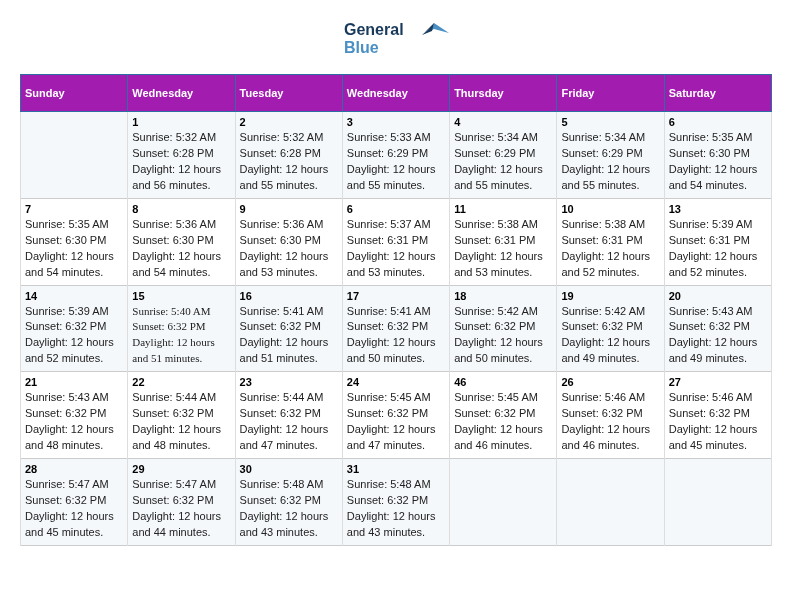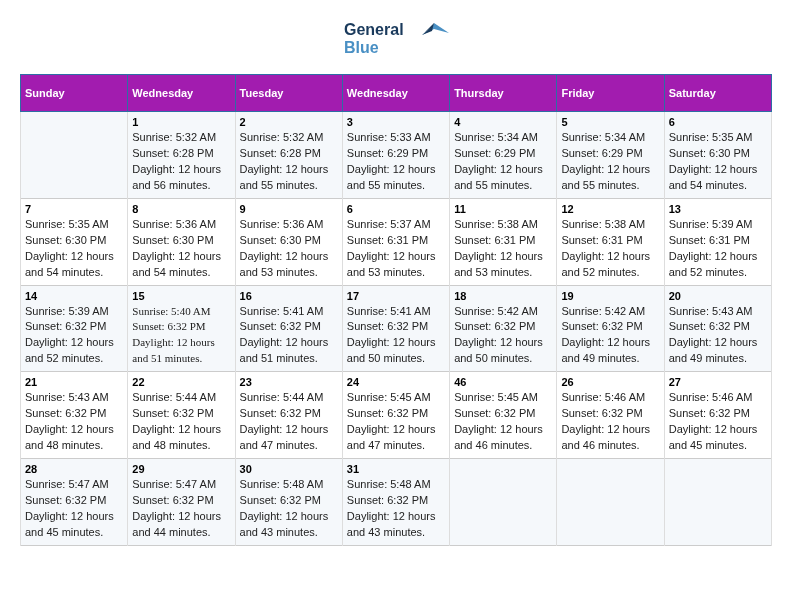--- a/index.html
+++ b/index.html
@@ -193,21 +193,21 @@
 and 53 minutes.</div>
           </td>
           <td>
             <span class="day-num">11</span>
             <div class="day-info" style="white-space: pre-line;">Sunrise: 5:38 AM
 Sunset: 6:31 PM
 Daylight: 12 hours
 and 53 minutes.</div>
           </td>
           <td>
-            <span class="day-num">12</span>
+            <span class="day-num">10</span>
             <div class="day-info" style="white-space: pre-line;">Sunrise: 5:38 AM
 Sunset: 6:31 PM
 Daylight: 12 hours
 and 52 minutes.</div>
           </td>
           <td>
             <span class="day-num">13</span>
             <div class="day-info" style="white-space: pre-line;">Sunrise: 5:39 AM
 Sunset: 6:31 PM
 Daylight: 12 hours

